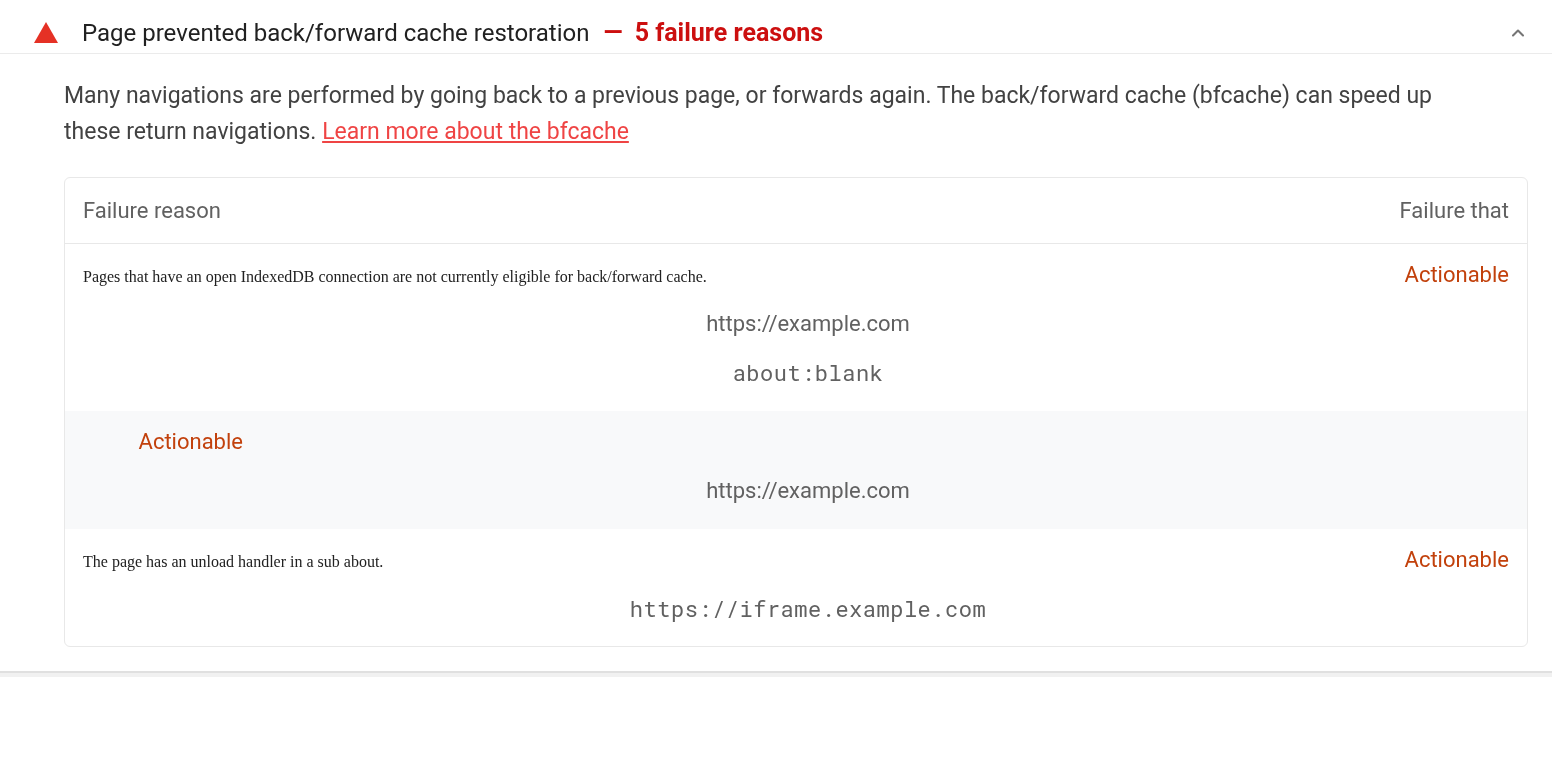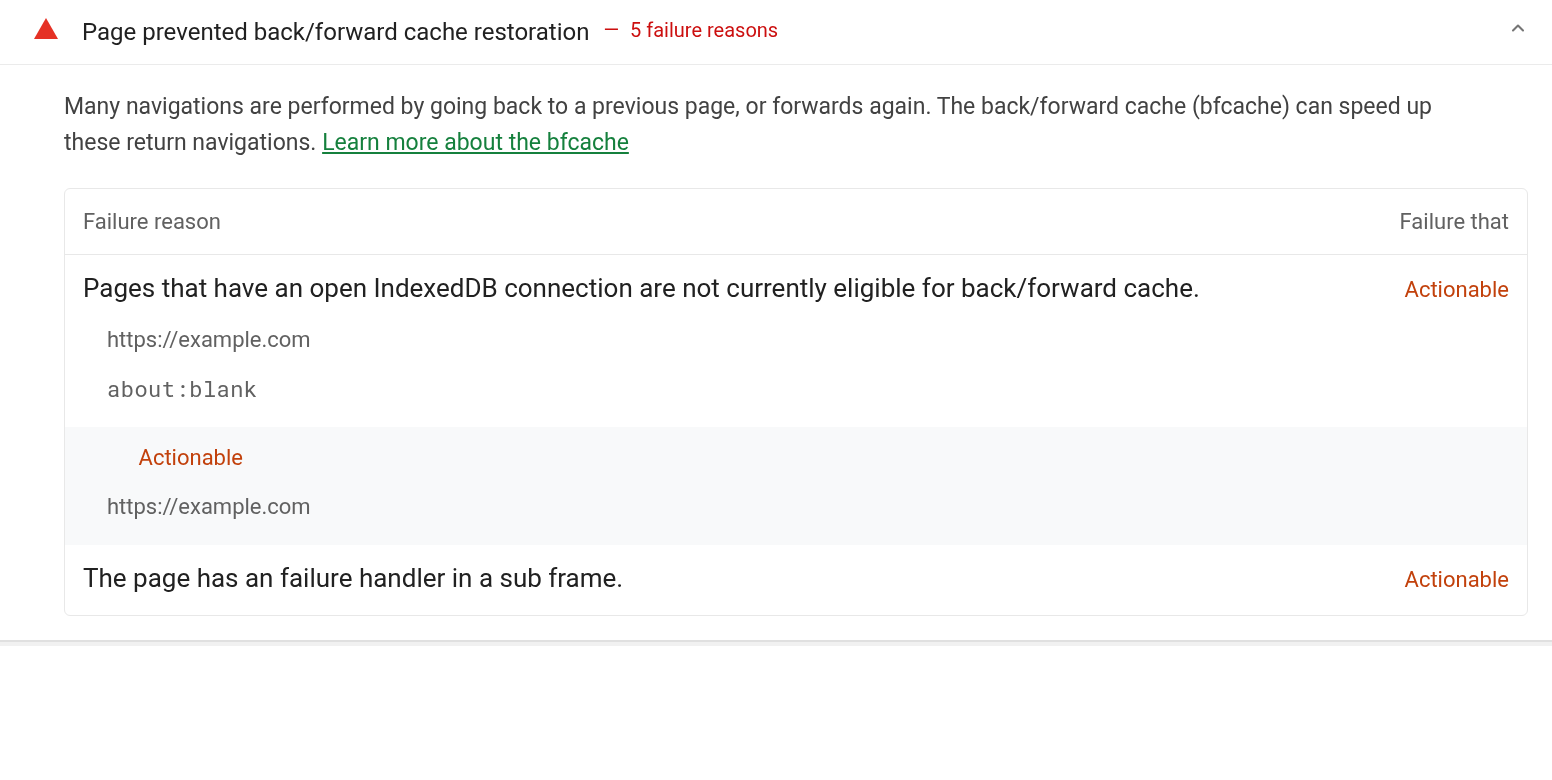--- a/index.html
+++ b/index.html
@@ -11,42 +11,42 @@
       font-family: Roboto, -apple-system, BlinkMacSystemFont, "Segoe UI", Helvetica, Arial, sans-serif;
       background: #fff;
       color: #212121;
       width: 1552px;
     }
     .audit-panel {
       border-bottom: 1px solid #e0e0e0;
     }
     .audit-header {
       display: flex;
-      align-items: flex-start;
-      padding: 18px 24px 18px 34px;
+      align-items: center;
+      padding: 18px 24px 6px 34px;
       border-bottom: 1px solid #ebebeb;
       cursor: pointer;
     }
     .audit-icon {
       width: 0;
       height: 0;
       border-left: 12px solid transparent;
       border-right: 12px solid transparent;
       border-bottom: 21px solid #e53125;
       margin-right: 24px;
       flex-shrink: 0;
     }
     .audit-title {
       font-size: 24px;
       font-weight: 400;
       color: #212121;
     }
     .audit-summary {
-      font-size: 20px;
-      font-weight: 400;
+      font-size: 25px;
+      font-weight: 700;
       color: #cc0f0f;
       margin-left: 14px;
     }
     .audit-summary-dash {
       margin-right: 6px;
     }
     .audit-chevron {
       margin-left: auto;
       color: #757575;
       width: 20px;
@@ -56,21 +56,21 @@
       padding: 24px 24px 24px 64px;
     }
     .audit-description {
       font-size: 23px;
       line-height: 1.55;
       color: #424242;
       margin-bottom: 28px;
       max-width: 1430px;
     }
     .audit-description a {
-      color: #15803d;
+      color: #ef4444;
       text-decoration: underline;
     }
     .failure-table {
       border: 1px solid #e8e8e8;
       border-radius: 6px;
       width: 100%;
       max-width: 1468px;
     }
     .failure-table-head {
       display: flex;
@@ -93,32 +93,34 @@
     }
     .failure-row:nth-child(even) {
       background: #f8f9fa;
     }
     .failure-row-top {
       display: flex;
       align-items: baseline;
     }
     .col-reason {
       flex: 1;
-      font-size: 26px;
+      font-size: 16px;
       color: #212121;
+      font-family: Liberation Serif, serif;
     }
     .col-type {
       width: 160px;
       text-align: right;
       font-size: 22px;
       color: #c2410c;
     }
     .url-list {
       margin-top: 22px;
       padding-left: 24px;
+      text-align: center;
     }
     .url-item {
       font-size: 22px;
       color: #616161;
       line-height: 1.4;
       margin-bottom: 18px;
     }
     .url-item:last-child {
       margin-bottom: 0;
     }
@@ -172,21 +174,24 @@
           <div class="failure-row">
             <div class="failure-row-top">
               <div class="col-type">Actionable</div>
             </div>
             <div class="url-list">
               <div class="url-item">https://example.com</div>
             </div>
           </div>
           <div class="failure-row">
             <div class="failure-row-top">
-              <div class="col-reason">The page has an failure handler in a sub frame.</div>
+              <div class="col-reason">The page has an unload handler in a sub about.</div>
               <div class="col-type">Actionable</div>
+            </div>
+            <div class="url-list">
+              <div class="url-item mono">https://iframe.example.com</div>
             </div>
           </div>
         </div>
     </div>
   </div>
 </div>
 <div class="panel-footer-divider"></div>
 
 </body></html>

